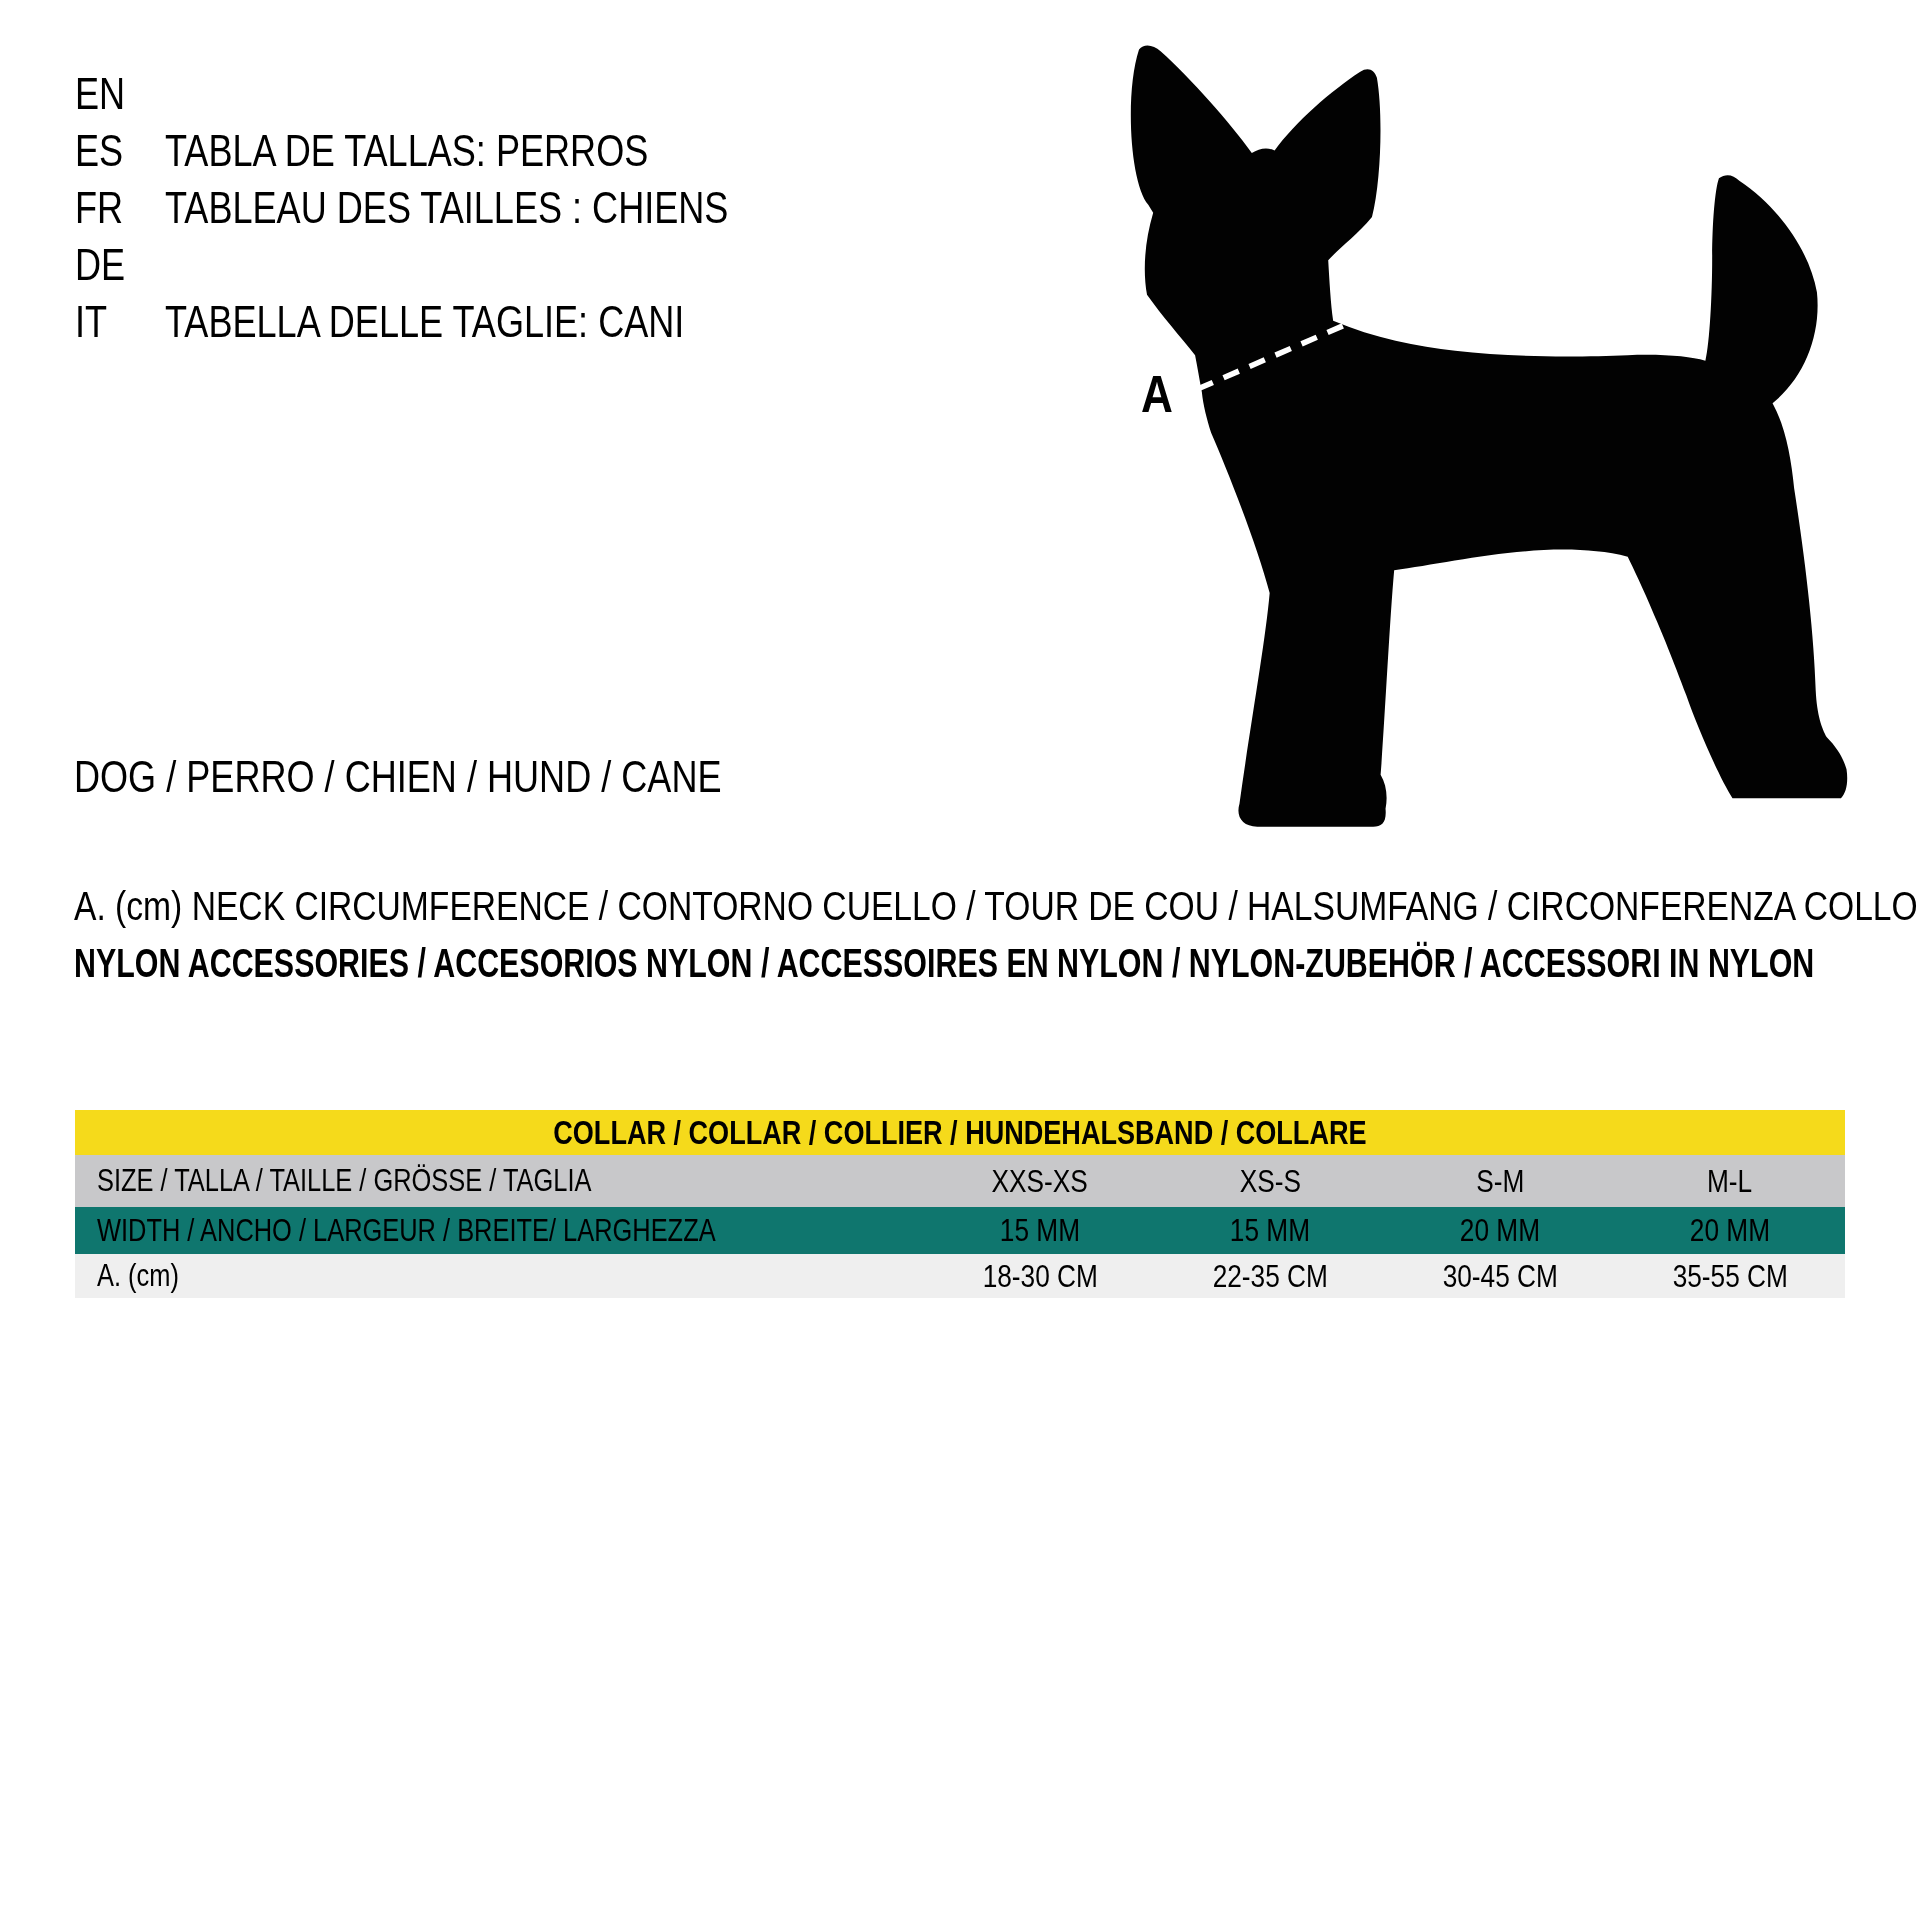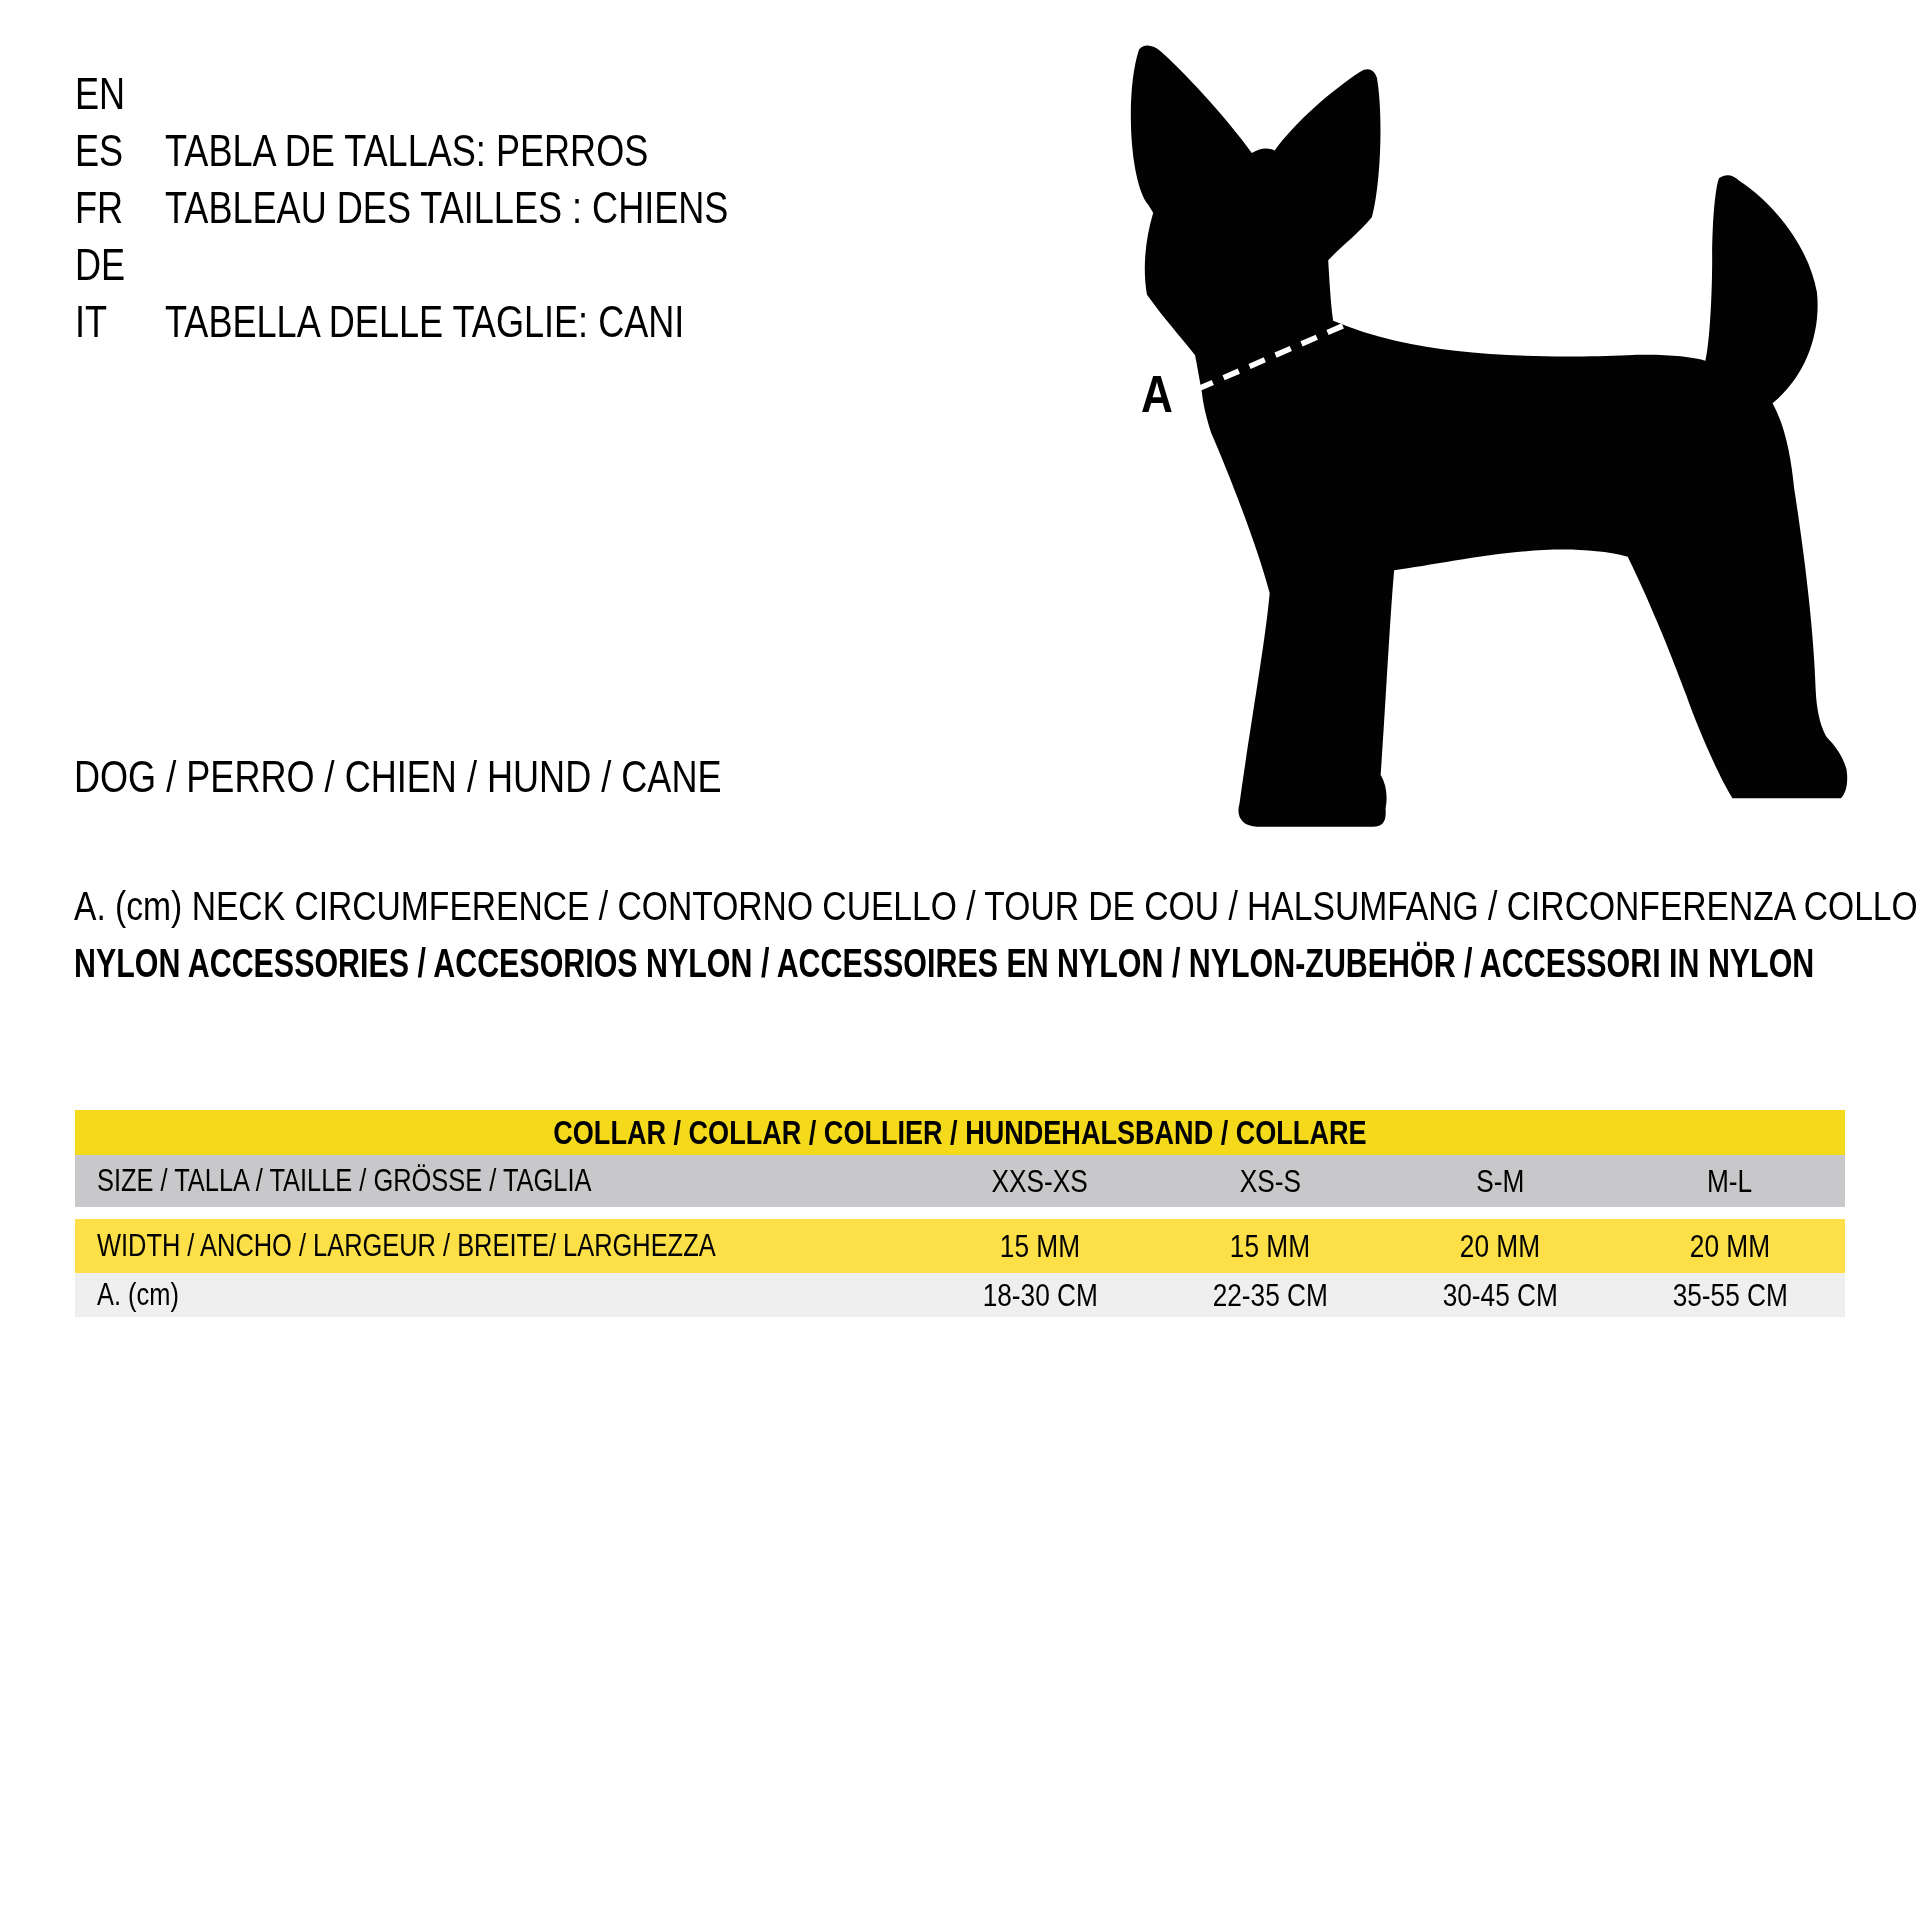--- a/index.html
+++ b/index.html
@@ -26,21 +26,21 @@
   
   .dog-caption{left:74px;top:748px;font-size:44px;line-height:57px;}
   .measure-line{left:74px;top:878px;font-size:41px;line-height:57px;}
   .material-line{left:74px;top:935px;font-size:40px;line-height:57px;font-weight:700;}
 
   
   .size-table{position:absolute;left:75px;top:1110px;width:1770px;}
   .tr{display:flex;align-items:center;}
   .tr-head{height:45px;background:var(--yellow);justify-content:center;font-size:33px;font-weight:700;}
   .tr-size{height:52px;background:var(--rowgray);font-size:31px;}
-  .tr-width{height:54px;background:#fde047;font-size:31px;margin-top:12px;}
+  .tr-width{height:47px;background:#0f766e;font-size:31px;}
   .tr-neck{height:44px;background:var(--rowlight);font-size:31px;}
   .td-label{width:850px;flex:none;box-sizing:border-box;padding-left:22px;}
   .td-val{width:230px;flex:none;display:flex;justify-content:center;font-size:32px;}
 </style>
 </head>
 <body>
 
 <div class="canvas" style="--yellow:#F5DA1B;--rowgray:#C8C8CA;--rowlight:#EFEFEF;">
 
   <div class="lang-block">

